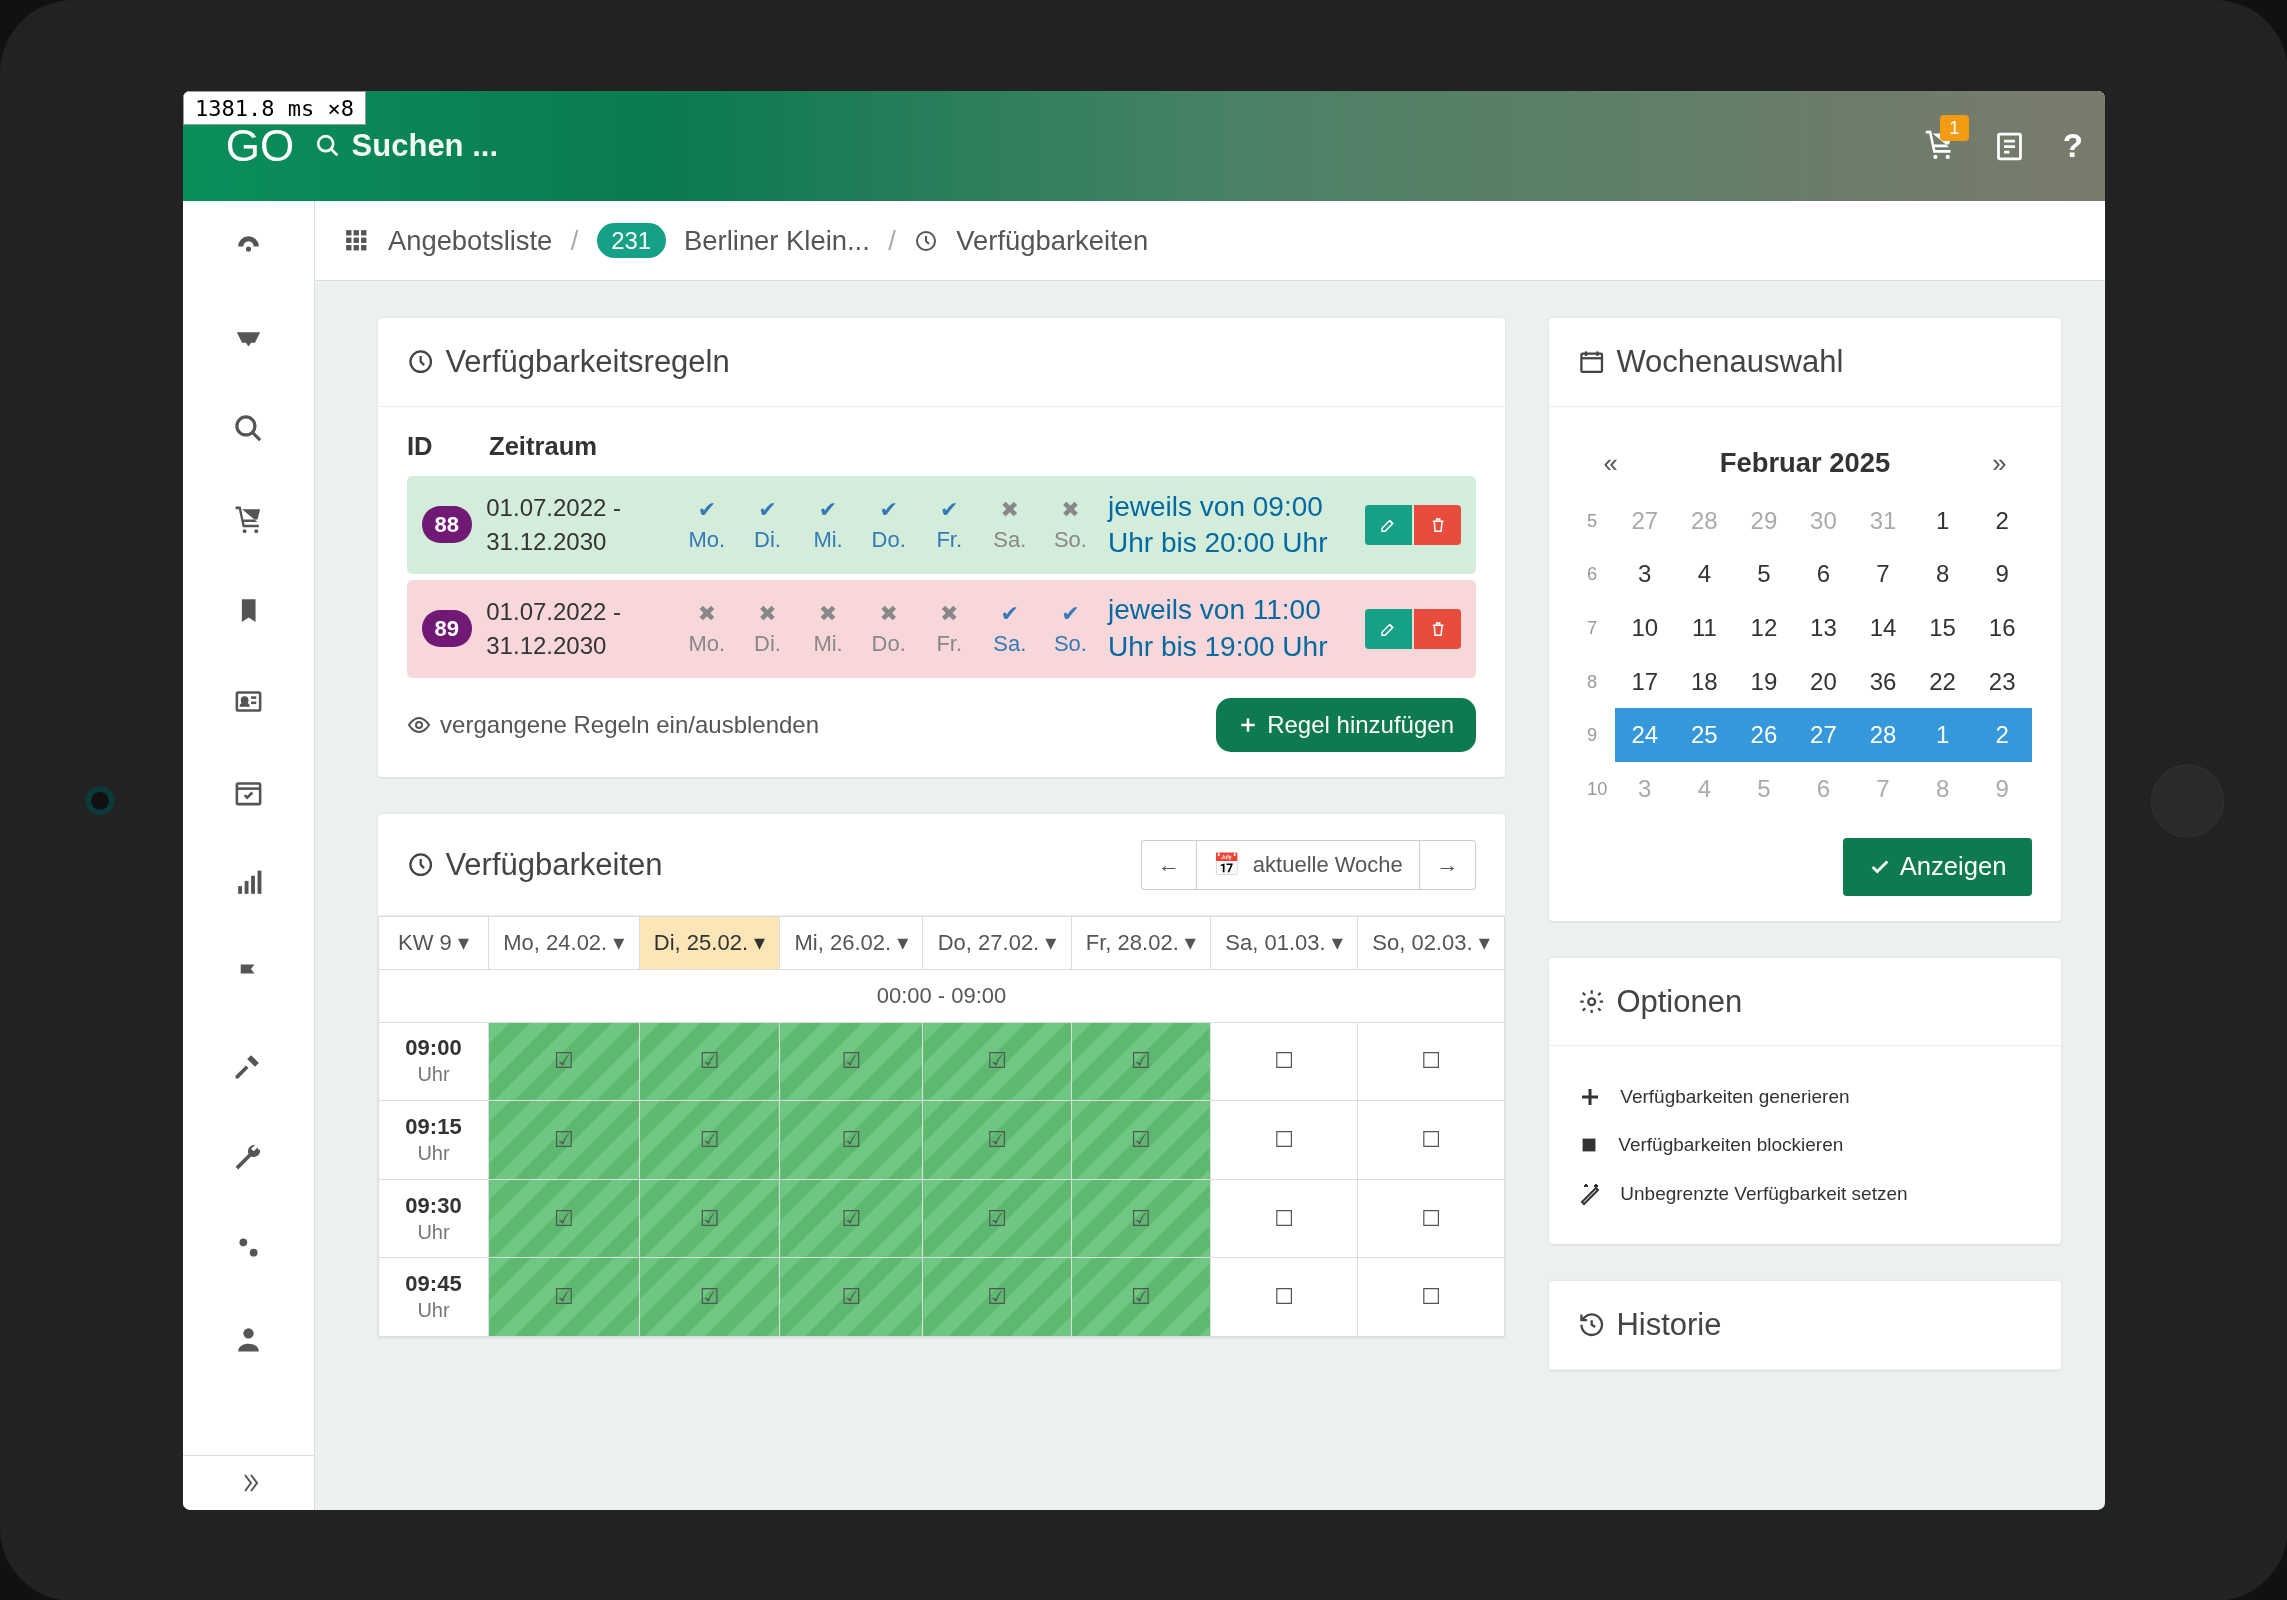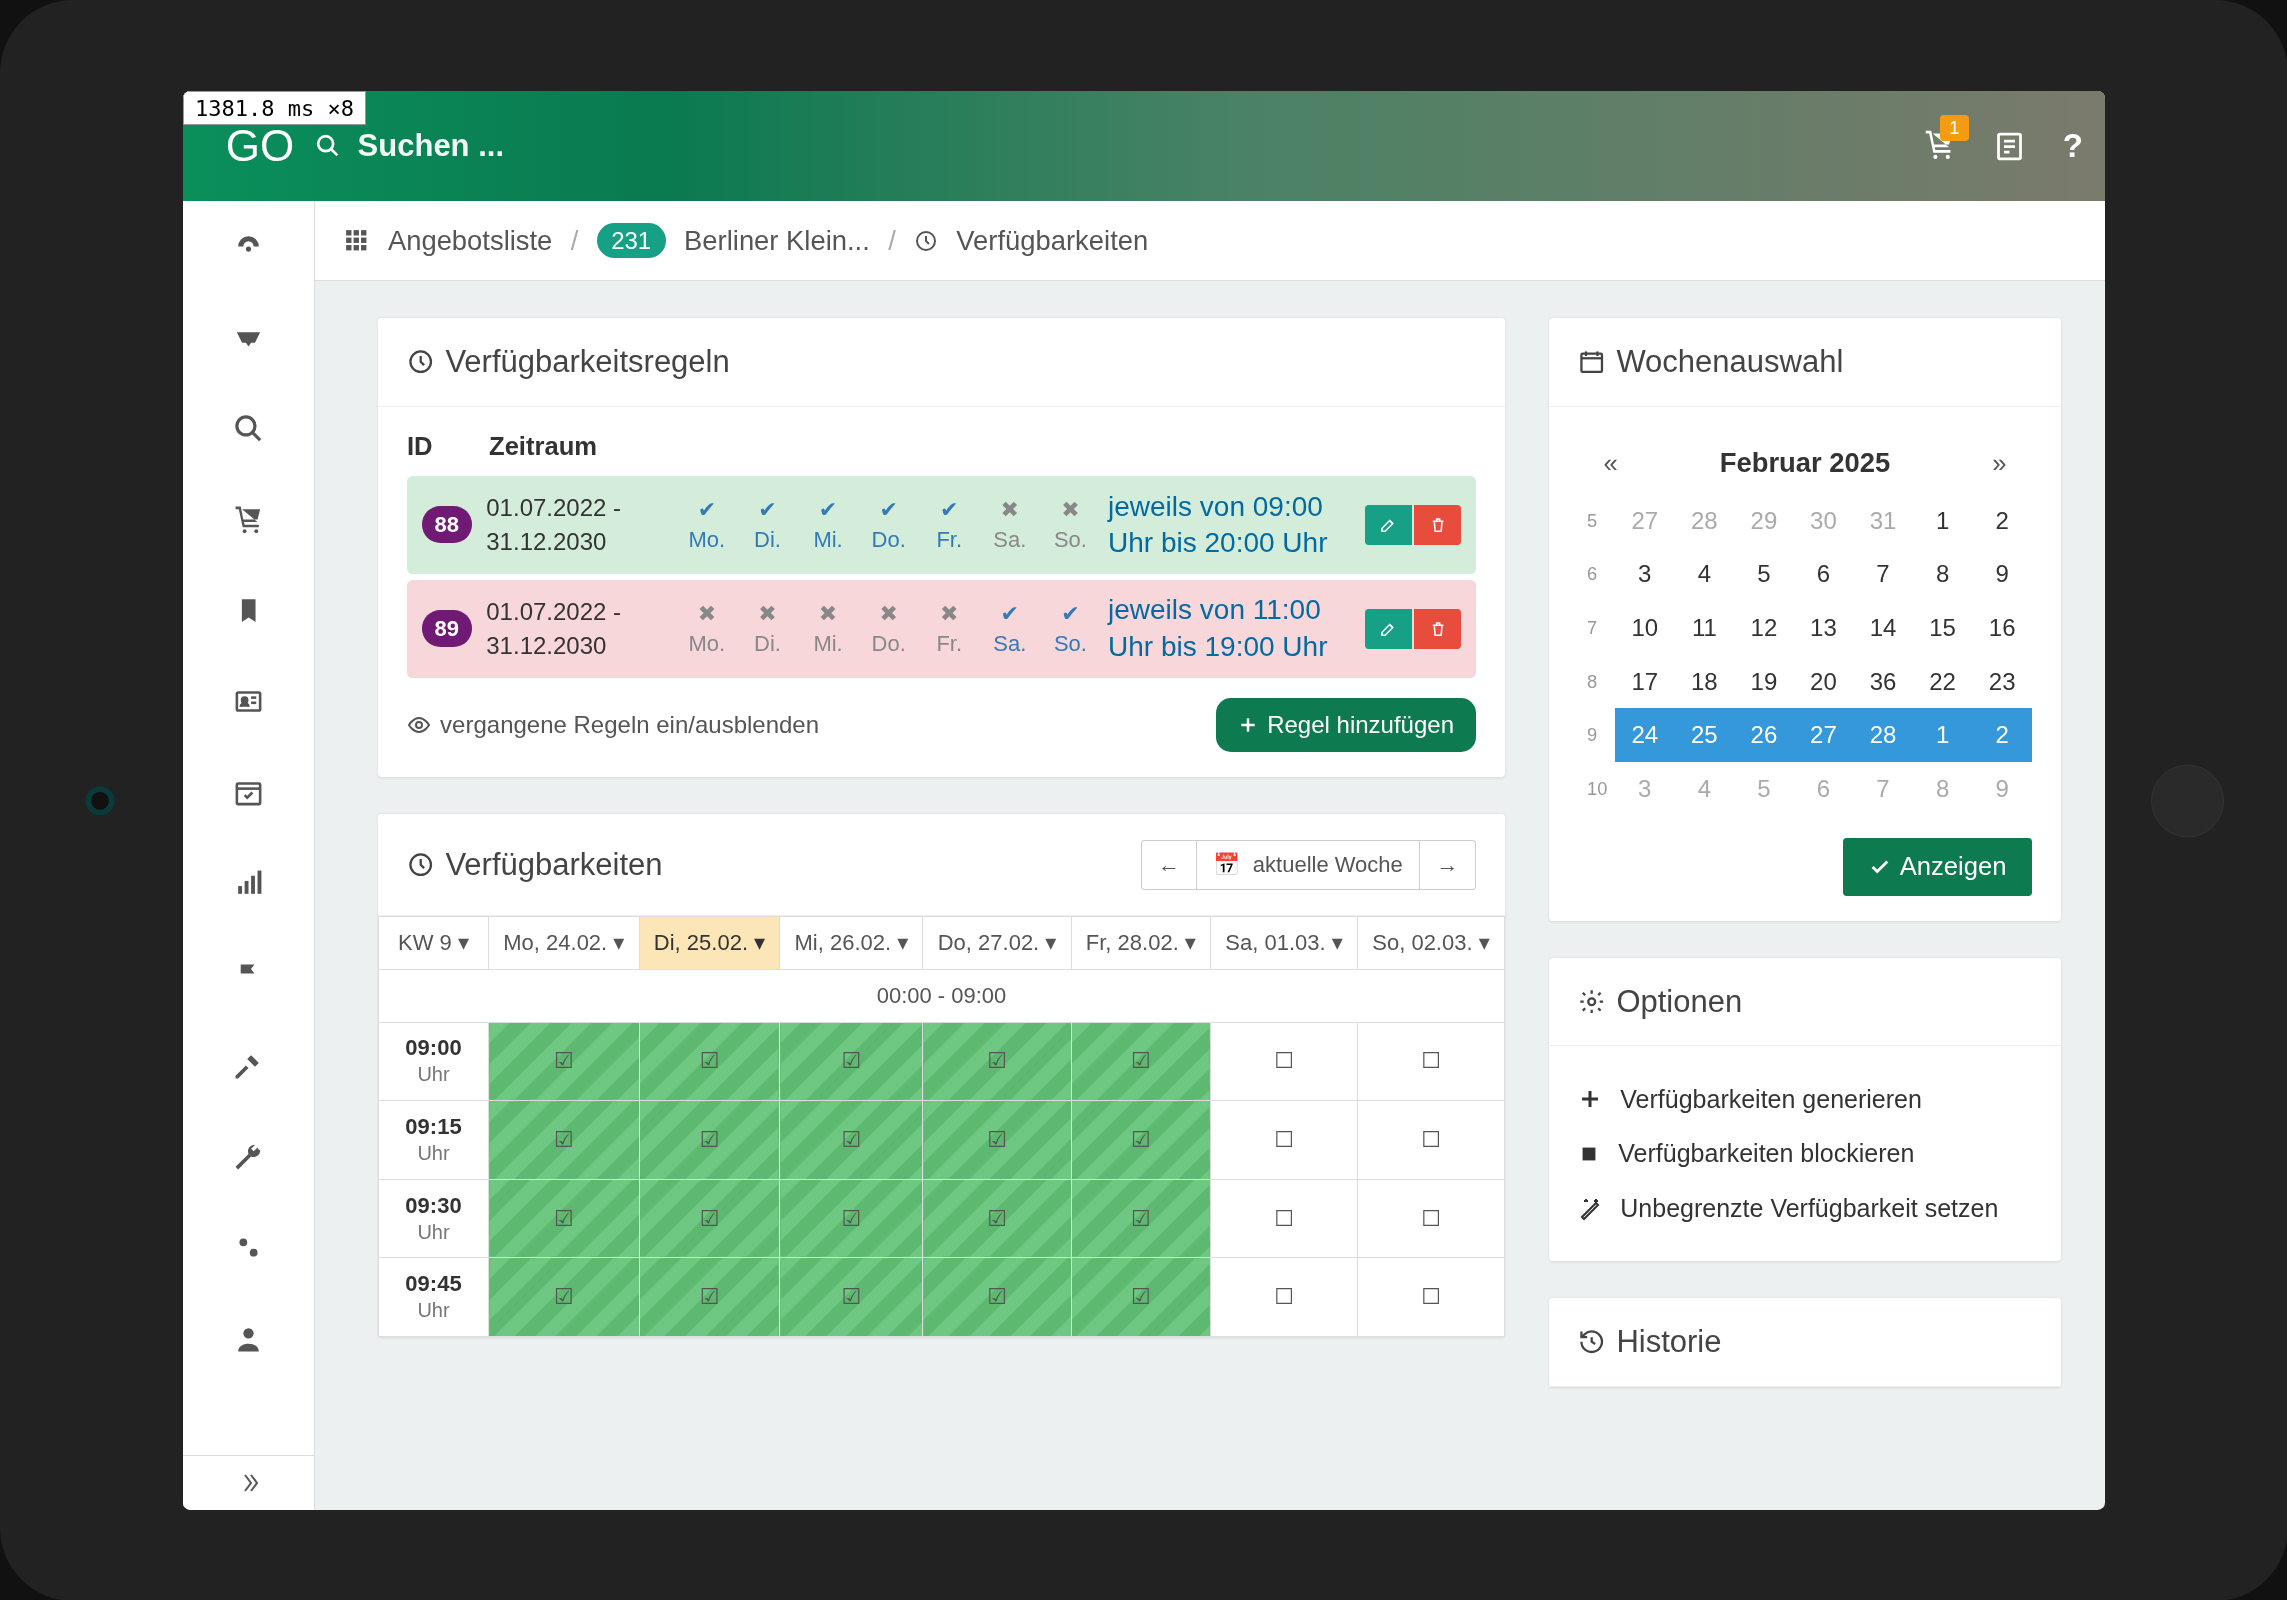--- a/index.html
+++ b/index.html
@@ -67,21 +67,21 @@
 .logo {
   color: #fff;
   font-size: 44px;
   font-weight: 500;
   width: 110px;
   text-align: center;
 }
 .search-box {
   display: flex;
   align-items: center;
-  gap: 17px;
+  gap: 11px;
   color: #fff;
 }
 .search-box input {
   background: transparent;
   border: none;
   color: #fff;
   font-size: 31px;
   font-weight: bold;
   outline: none;
 }
@@ -359,21 +359,21 @@
   border-radius: 3.7px;
   font-size: 25.6px;
   cursor: pointer;
 }
 .option-list { }
 .option-item {
   display: flex;
   align-items: center;
   gap: 18.3px;
   padding: 12.8px 0;
-  font-size: 25px;
+  font-size: 19px;
   color: #333;
   cursor: pointer;
 }
 .icon { display: inline-flex; align-items: center; justify-content: center; }
 svg { display: block; }
 </style>
 </head>
 <body>
 
 <div class="tablet-frame">

